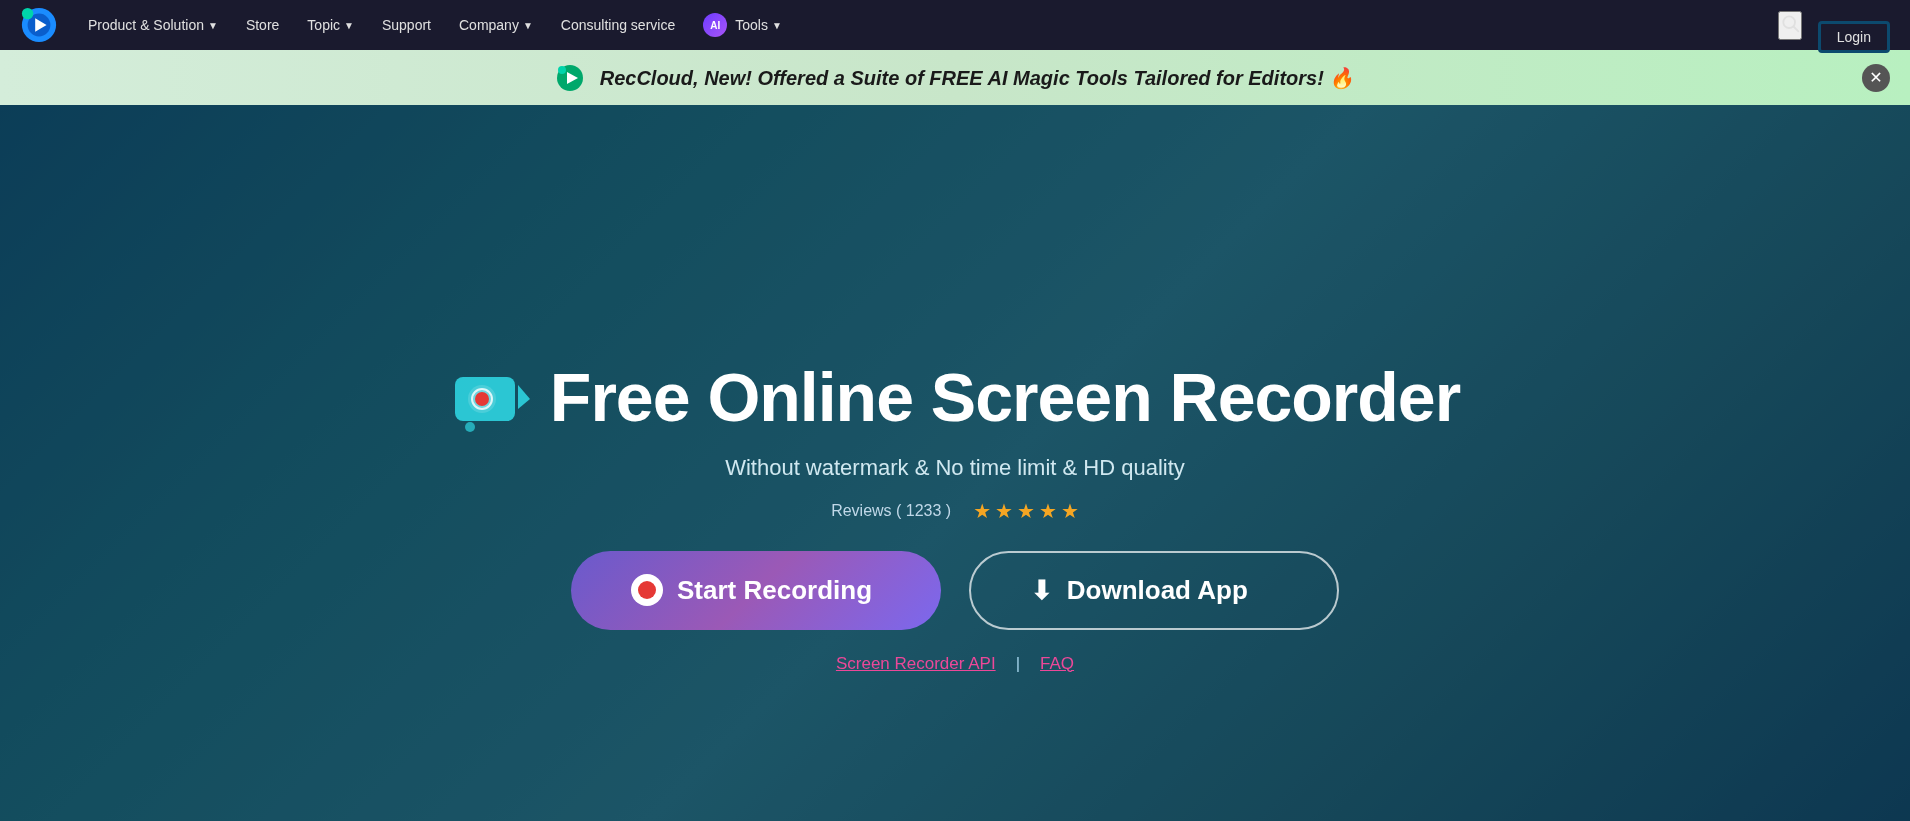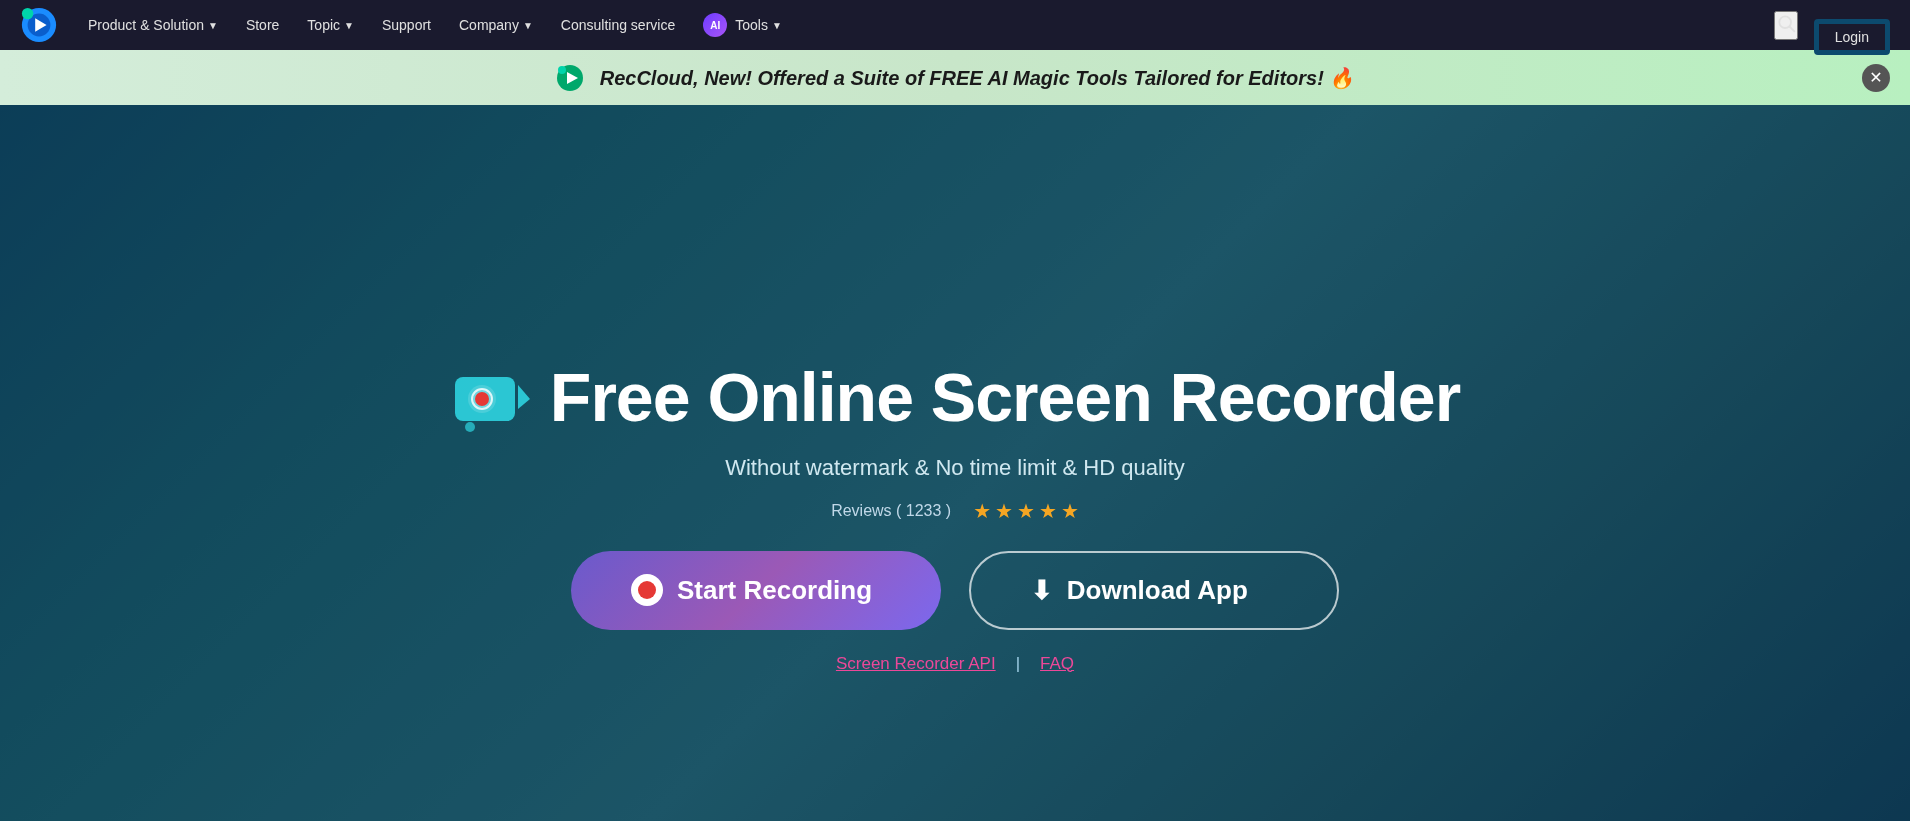--- a/index.html
+++ b/index.html
@@ -49,21 +49,21 @@
       margin-left: auto;
     }
     .search-icon-btn {
       color: #e0e0e0;
       cursor: pointer;
       font-size: 18px;
     }
     .login-btn {
       color: #e0e0e0;
       background: transparent;
-      border: 5px solid #0c4a6e;
+      border: 3px solid #0c4a6e;
       border-radius: 4px;
       padding: 5px 16px;
       font-size: 14px;
       cursor: pointer;
       margin-top: 24px;
     }
 
     
     .ai-badge {
       background: linear-gradient(135deg, #6e3cff, #a855f7);

